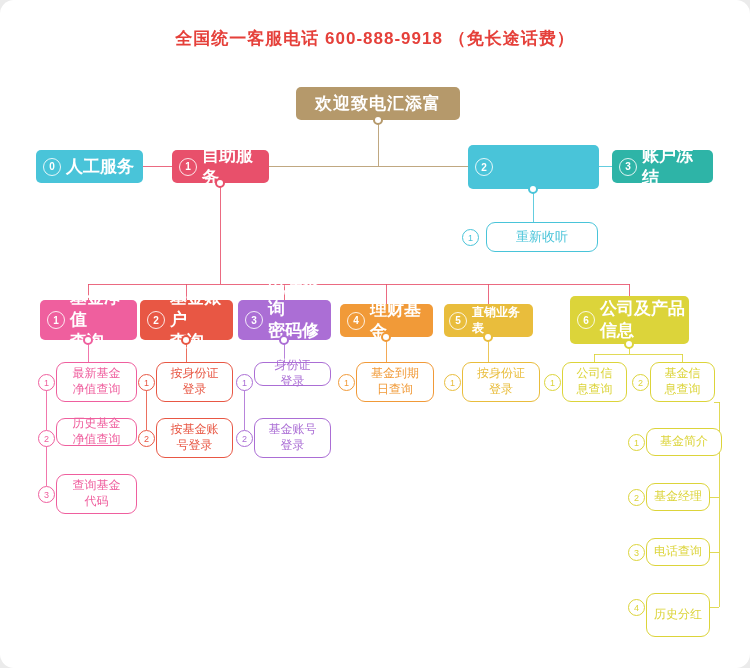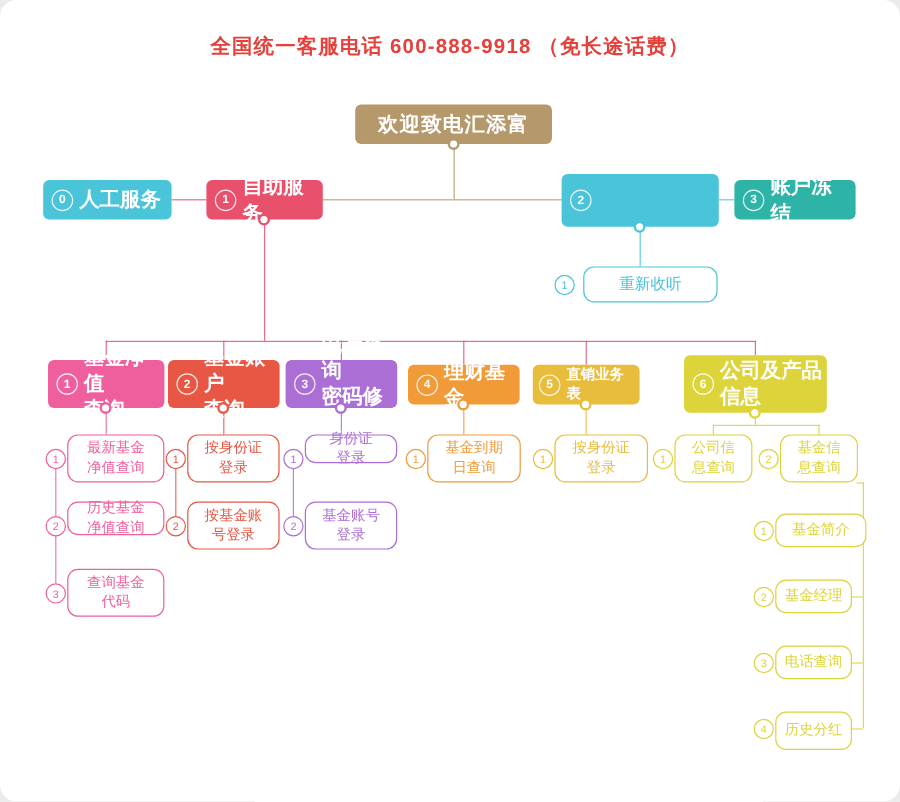--- a/index.html
+++ b/index.html
@@ -108,21 +108,21 @@
   <div class="cbox k-yellow" style="left:650px;top:362px;width:65px;height:40px">基金信
 息查询</div>
 
   <span class="cnum k-yellow" style="left:628px;top:434px">1</span>
   <div class="cbox k-yellow" style="left:646px;top:428px;width:76px;height:28px">基金简介</div>
   <span class="cnum k-yellow" style="left:628px;top:489px">2</span>
   <div class="cbox k-yellow" style="left:646px;top:483px;width:64px;height:28px">基金经理</div>
   <span class="cnum k-yellow" style="left:628px;top:544px">3</span>
   <div class="cbox k-yellow" style="left:646px;top:538px;width:64px;height:28px">电话查询</div>
   <span class="cnum k-yellow" style="left:628px;top:599px">4</span>
-  <div class="cbox k-yellow" style="left:646px;top:593px;width:64px;height:32px">历史分红</div>
+  <div class="cbox k-yellow" style="left:646px;top:593px;width:64px;height:44px">历史分红</div>
 
   <div class="node root k-tan" style="left:296px;top:87px;width:164px;height:33px">
     <span class="nlabel">欢迎致电汇添富</span>
   </div>
 
   <div class="node k-cyan" style="left:36px;top:150px;width:107px;height:33px">
     <span class="badge">0</span>
     <span class="nlabel">人工服务</span>
   </div>
   <div class="node k-red" style="left:172px;top:150px;width:97px;height:33px">

